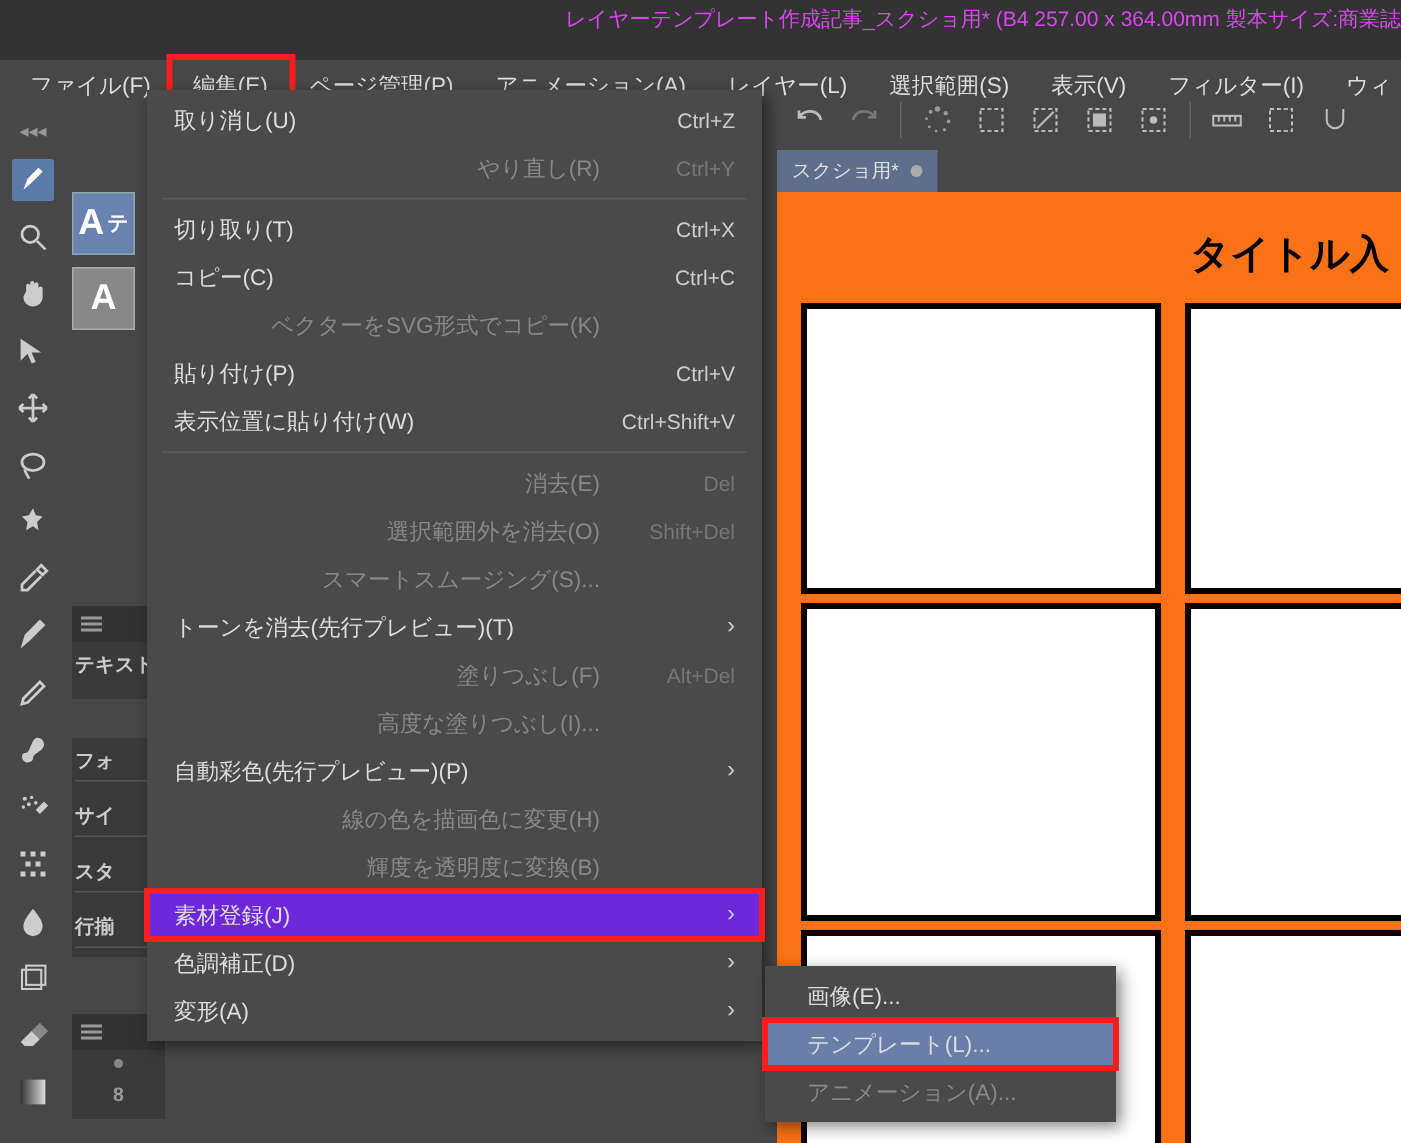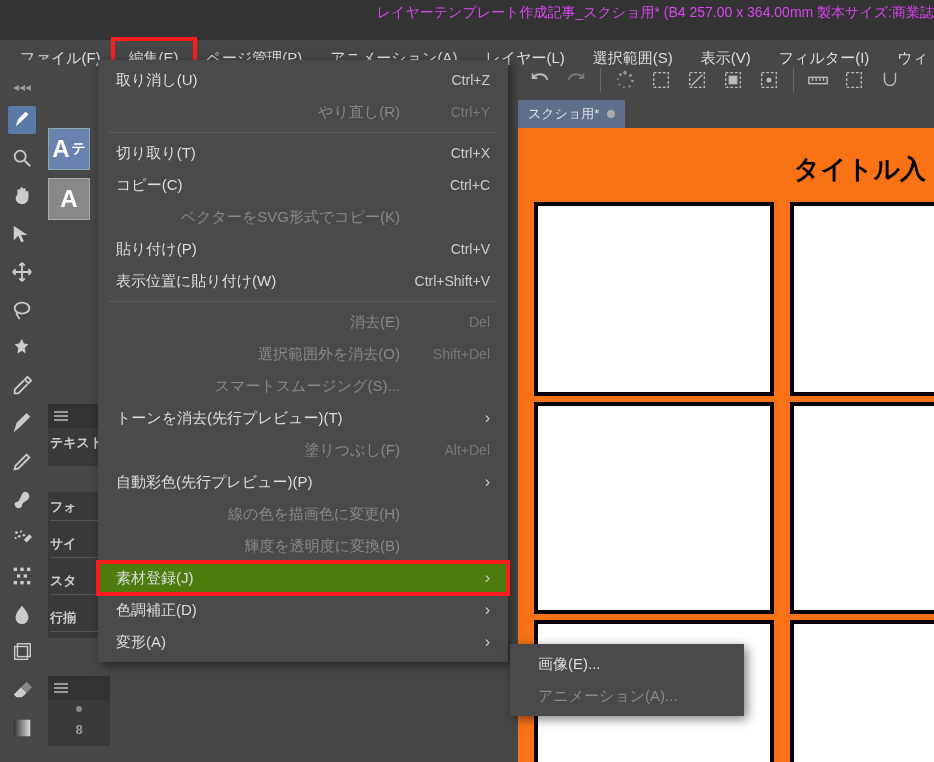--- a/index.html
+++ b/index.html
@@ -2,21 +2,21 @@
 <html><head>
 <meta charset="utf-8">
 <style>
 * { margin: 0; padding: 0; box-sizing: border-box; font-family: "Meiryo", "Hiragino Sans", sans-serif; user-select: none; }
 body { background: #474747; width: 934px; height: 762px; overflow: hidden; position: relative; }
 
 
 .title-bar { height: 40px; background: #333; color: #d946ef; font-size: 14px; text-align: right; line-height: 24px; white-space: nowrap; }
 
 
-.menu-bar { height: 36px; background: #474747; display: flex; align-items: center; padding-left: 6px; }
+.menu-bar { height: 36px; background: #474747; display: flex; padding-left: 6px; }
 .menu-bar .menu-item { color: #ddd; font-size: 15px; padding: 8px 14px; cursor: pointer; white-space: nowrap; }
 .menu-bar .menu-item.highlighted { outline: 4px solid #ff1c1c; }
 
 
 .secondary-toolbar { position: absolute; top: 60px; left: 518px; height: 40px; display: flex; align-items: center; gap: 12px; padding: 0 10px; }
 .tb-divider { width: 1px; height: 24px; background: #666; }
 .tb-icon { width: 24px; height: 24px; display: flex; align-items: center; justify-content: center; color: #bbb; }
 
 .left-toolbar { position: absolute; top: 60px; left: 0; width: 44px; background: #474747; display: flex; flex-direction: column; align-items: center; gap: 10px; padding-top: 18px; }
 .left-toolbar .arrows { display:flex; gap:2px; color:#999; font-size:12px; height:18px; align-items:center;}
@@ -55,21 +55,21 @@
 .cp2{left:272px; top:74px; right:-10px; height:194px; width:auto;}
 .cp3{left:16px; top:274px; width:240px; height:212px;}
 .cp4{left:272px; top:274px; right:-10px; height:212px; width:auto;}
 .cp5{left:16px; top:492px; width:240px; height:200px;}
 .cp6{left:272px; top:492px; right:-10px; height:200px; width:auto;}
 
 
 .dropdown { position: absolute; top: 60px; left: 98px; width: 410px; background: #4a4a4a; box-shadow: 3px 3px 10px rgba(0,0,0,0.5); z-index: 100; padding: 4px 0;}
 .dd-item { display: flex; align-items: center; justify-content: space-between; height: 32px; padding: 0 18px; color: #ddd; font-size: 15px; cursor: pointer; position:relative;}
 .dd-item.disabled { color: #888; justify-content: flex-end; }
-.dd-item.hover { background: #4d7c0f; }
+.dd-item.hover { background: #6d28d9; }
 .dd-item .short { color: #ccc; font-size: 14px; min-width: 90px; text-align: right;}
 .dd-item.disabled .short { color: #777;}
 .dd-item .arrow { color: #ccc; font-size: 16px; width:18px; text-align:right;}
 .dd-sep { height: 1px; background: #5a5a5a; margin: 4px 10px;}
 .dd-item.highlighted-red { outline: 4px solid #ff1c1c; outline-offset: -2px; z-index:2;}
 
 
 .submenu { position: absolute; top: 644px; left: 510px; width: 234px; background:#4a4a4a; box-shadow: 3px 3px 10px rgba(0,0,0,0.5); z-index: 110; padding:4px 0;}
 .sub-item { height: 32px; padding: 0 28px; color:#ddd; font-size:15px; display:flex; align-items:center; cursor:pointer;}
 .sub-item.disabled{color:#888;}
@@ -377,20 +377,24 @@
       <span class="short"></span>
     </div>
     <div class="dd-item">
       <span>トーンを消去(先行プレビュー)(T)</span>
       <span class="arrow">›</span>
     </div>
     <div class="dd-item disabled">
       <span>塗りつぶし(F)</span>
       <span class="short">Alt+Del</span>
     </div>
+    <div class="dd-item disabled">
+      <span>高度な塗りつぶし(I)...</span>
+      <span class="short"></span>
+    </div>
     <div class="dd-item">
       <span>自動彩色(先行プレビュー)(P)</span>
       <span class="arrow">›</span>
     </div>
     <div class="dd-item disabled">
       <span>線の色を描画色に変更(H)</span>
       <span class="short"></span>
     </div>
     <div class="dd-item disabled">
       <span>輝度を透明度に変換(B)</span>
@@ -405,14 +409,15 @@
       <span class="arrow">›</span>
     </div>
     <div class="dd-item">
       <span>変形(A)</span>
       <span class="arrow">›</span>
     </div>
   </div>
 
 <div class="submenu" id="submenu">
     <div class="sub-item">画像(E)...</div>
+    <div class="sub-item hover highlighted-red">テンプレート(L)...</div>
     <div class="sub-item disabled">アニメーション(A)...</div>
   </div>
 
 </body></html>

